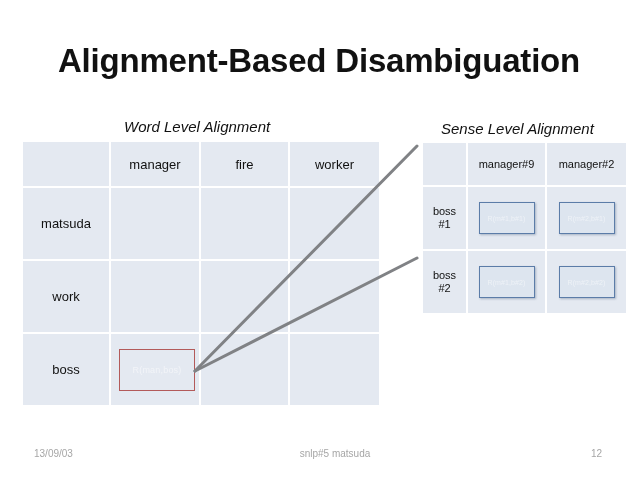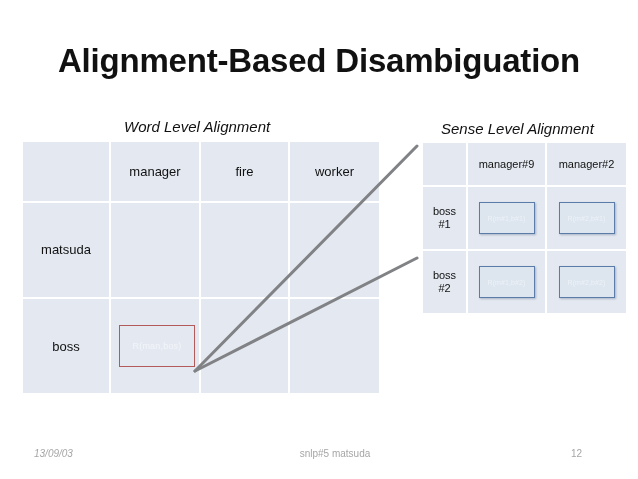--- a/index.html
+++ b/index.html
@@ -129,23 +129,23 @@
   }
 
   
   .footer-text {
     position: absolute;
     top: 448px;
     font-size: 10px;
     color: #a6a6a6;
     white-space: nowrap;
   }
-  #footer-date { left: 34px; font-style: italic; }
+  #footer-date { left: 34px; }
   #footer-center { left: 16px; width: 638px; text-align: center; }
-  #footer-page { left: 0; width: 638px; text-align: right; padding-right: 56px; box-sizing: border-box; }
+  #footer-page { left: 0; width: 638px; text-align: right; padding-right: 36px; box-sizing: border-box; }
 </style>
 </head>
 <body>
 
 <div id="slide">
 
   <div class="slide-title">Alignment-Based Disambiguation</div>
 
   <div class="section-caption" id="caption-sense">Sense Level Alignment</div>
 
@@ -167,20 +167,26 @@
       </tr>
 
       <tr class="body-row">
         <td class="row-label">matsuda</td>
         <td></td>
         <td></td>
         <td class="last-col"></td>
       </tr>
 
 
+      <tr class="body-row">
+        <td class="row-label">work</td>
+        <td></td>
+        <td></td>
+        <td class="last-col"></td>
+      </tr>
 
       <tr class="body-row last-row">
         <td class="row-label">boss</td>
         <td>
           <div class="rel-box">R(man,bos)</div>
         </td>
         <td></td>
         <td class="last-col"></td>
       </tr>
     </tbody>

